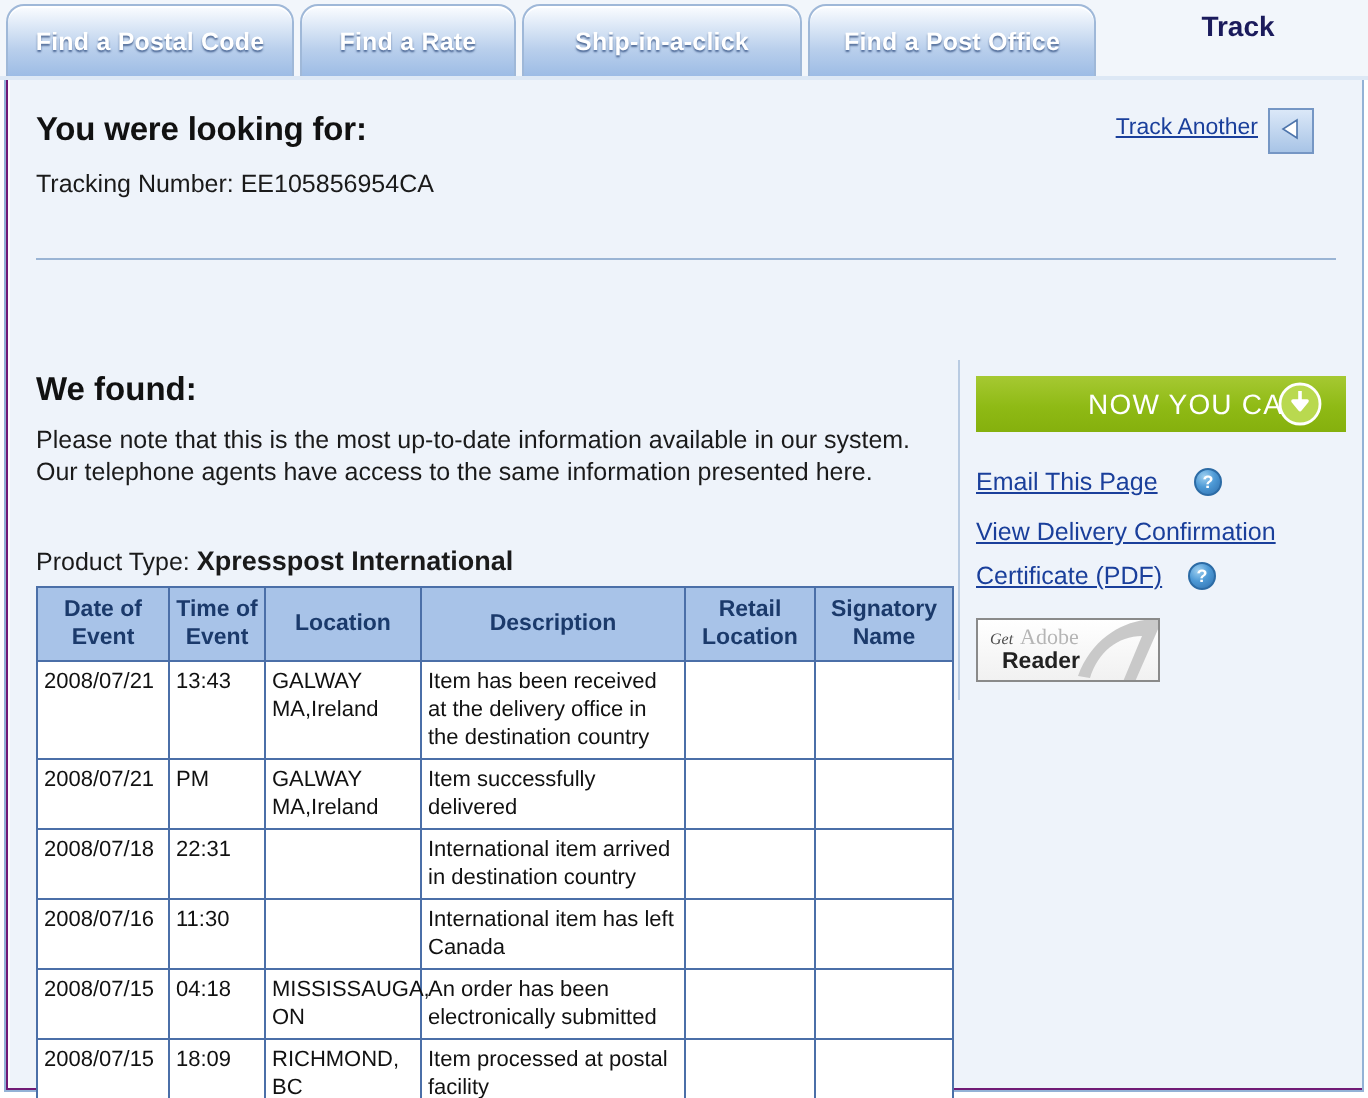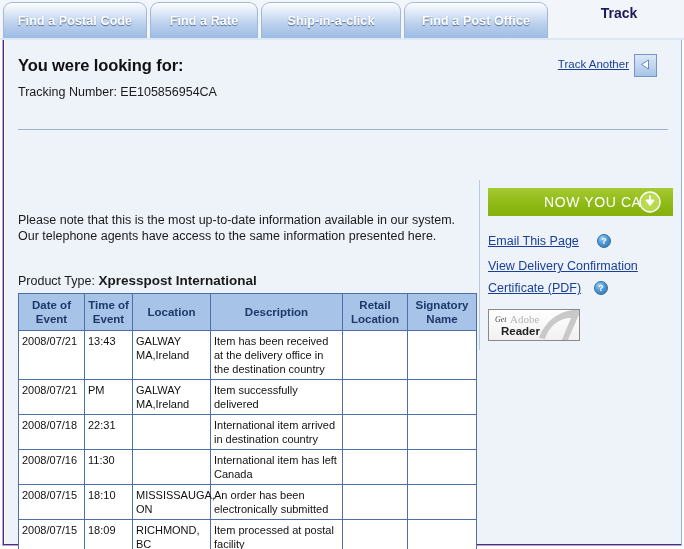--- a/index.html
+++ b/index.html
@@ -314,20 +314,21 @@
 
     <div class="track-another">Track Another</div>
     <div class="back-btn">
       <svg width="11" height="11" viewBox="0 0 11 11">
         <polygon points="8.5,1 8.5,10 1.5,5.5" fill="#ffffff" stroke="#4d74ab" stroke-width="0.8"></polygon>
       </svg>
     </div>
 
     <div class="hr"></div>
 
+    <div class="h2">We found:</div>
     <div class="note">Please note that this is the most up-to-date information available in our system. Our telephone agents have access to the same information presented here.</div>
     <div class="producttype">
       <span>Product Type:</span>
       <b>Xpresspost International</b>
     </div>
 
     <div class="vdiv"></div>
 
     <div class="nowbar">
       <div class="nowbar-text">NOW YOU CAN</div>
@@ -404,21 +405,21 @@
         <tr>
           <td>2008/07/16</td>
           <td>11:30</td>
           <td></td>
           <td>International item has left Canada</td>
           <td></td>
           <td></td>
         </tr>
         <tr>
           <td>2008/07/15</td>
-          <td>18:10</td>
+          <td>04:18</td>
           <td>MISSISSAUGA, ON</td>
           <td>An order has been electronically submitted</td>
           <td></td>
           <td></td>
         </tr>
         <tr>
           <td>2008/07/15</td>
           <td>18:09</td>
           <td>RICHMOND, BC</td>
           <td>Item processed at postal facility</td>

